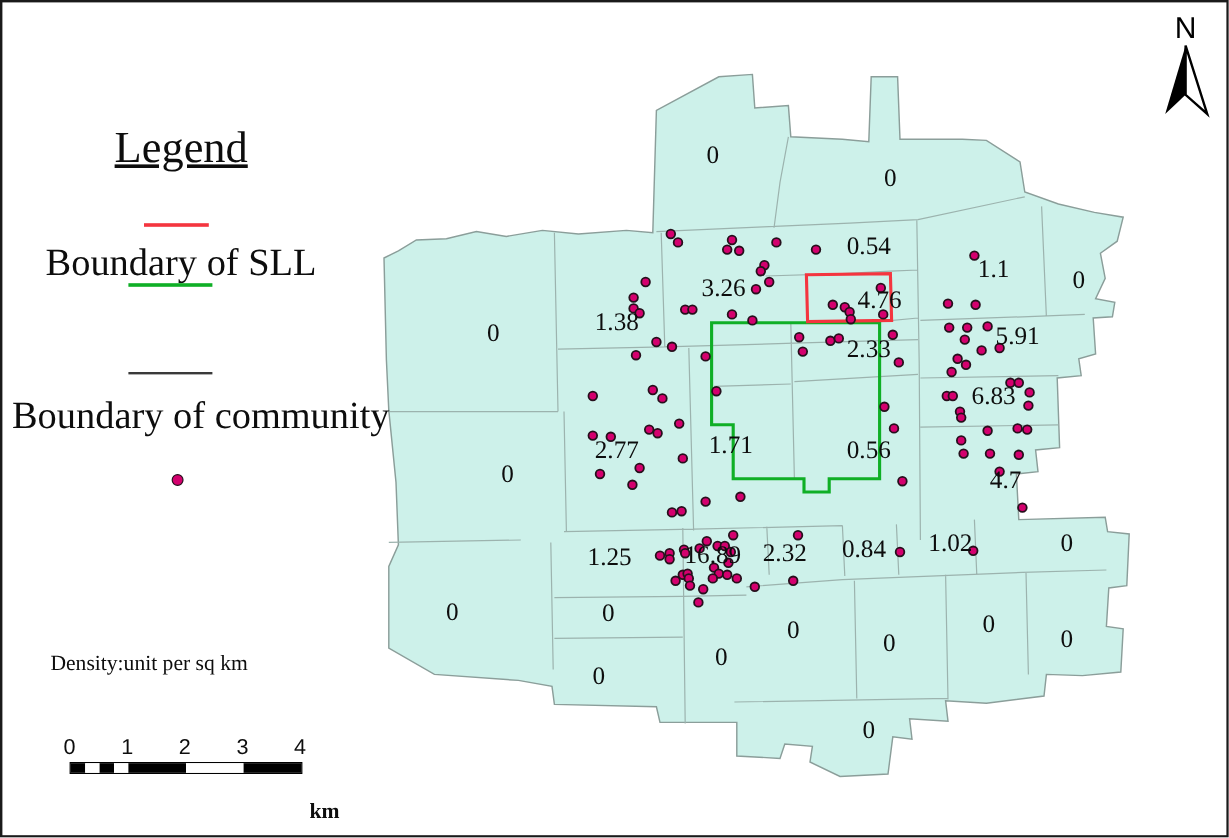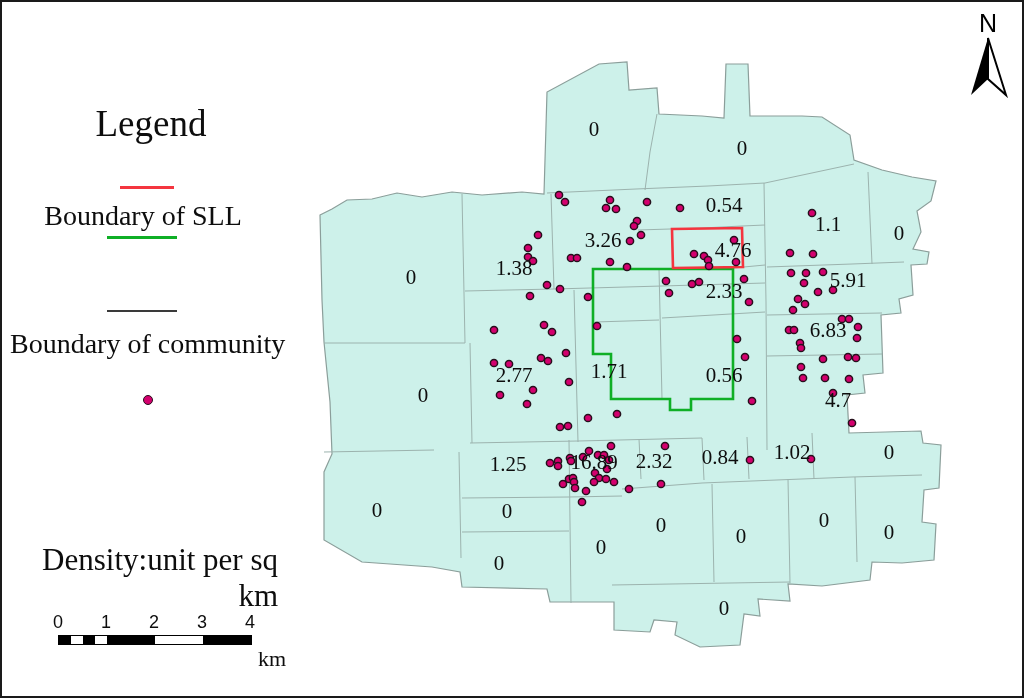--- a/index.html
+++ b/index.html
@@ -3,42 +3,42 @@
 <meta charset="utf-8">
 <style>
   html,body{margin:0;padding:0;background:#fff;}
   #figure{
     position:relative;width:1024px;height:698px;background:#ffffff;
     border:2px solid #1a1a1a;box-sizing:border-box;overflow:hidden;
     font-family:"Liberation Serif",serif;color:#0d0d0d;
   }
   .abs{position:absolute;}
   
-  #legend-title{left:84px;top:100px;width:130px;font-size:37px;text-align:center;}
-  .legend-label{font-size:28px;text-align:center;white-space:nowrap;}
+  #legend-title{left:84px;top:100px;width:130px;font-size:37px;text-align:center;text-decoration:underline;}
+  .legend-label{font-size:32px;text-align:center;white-space:nowrap;}
   #sll-label{left:36px;top:198px;width:210px;}
   #imperial-label{left:2px;top:250px;width:278px;}
   #community-label{left:8px;top:326px;width:266px;}
   #houses-label{left:26px;top:414px;width:230px;}
-  #density-note{left:18px;top:540px;width:258px;font-size:31px;text-align:right;}
+  #density-note{left:40px;top:540px;width:258px;font-size:18px;text-align:left;}
   .swatch-line{height:0;border-top:3px solid #000;}
   #sll-swatch{left:118px;top:184px;width:54px;}
   #imperial-swatch{left:105px;top:234px;width:70px;}
   #community-swatch{left:105px;top:308px;width:70px;border-top-width:2.5px;}
   #houses-swatch{left:141px;top:393px;width:8px;height:8px;border-radius:50%;
     background:#d4006e;border:1.6px solid #26101c;}
   
   #scalebar{left:0;top:0;}
   .sb-num{position:absolute;top:610px;transform:translateX(-50%);
     font-family:"Liberation Sans",sans-serif;font-size:18px;}
   #sb-bar{left:56px;top:633px;width:192px;height:8px;border:1.5px solid #000;
     display:flex;background:#fff;}
   .sb-seg{height:100%;}
   .sb-b{background:#000;} .sb-w{background:#fff;}
-  #sb-unit{left:256px;top:644px;font-size:22px;}
+  #sb-unit{left:256px;top:664px;font-size:18px;font-weight:bold;}
   
   #map-svg{position:absolute;left:0;top:0;}
   .density-label{font-family:"Liberation Serif",serif;font-size:21px;fill:#0d0d0d;
     text-anchor:middle;dominant-baseline:middle;}
   #north-n{font-family:"Liberation Sans",sans-serif;font-size:25px;fill:#000;
     text-anchor:middle;}
 </style>
 </head>
 <body>
 

